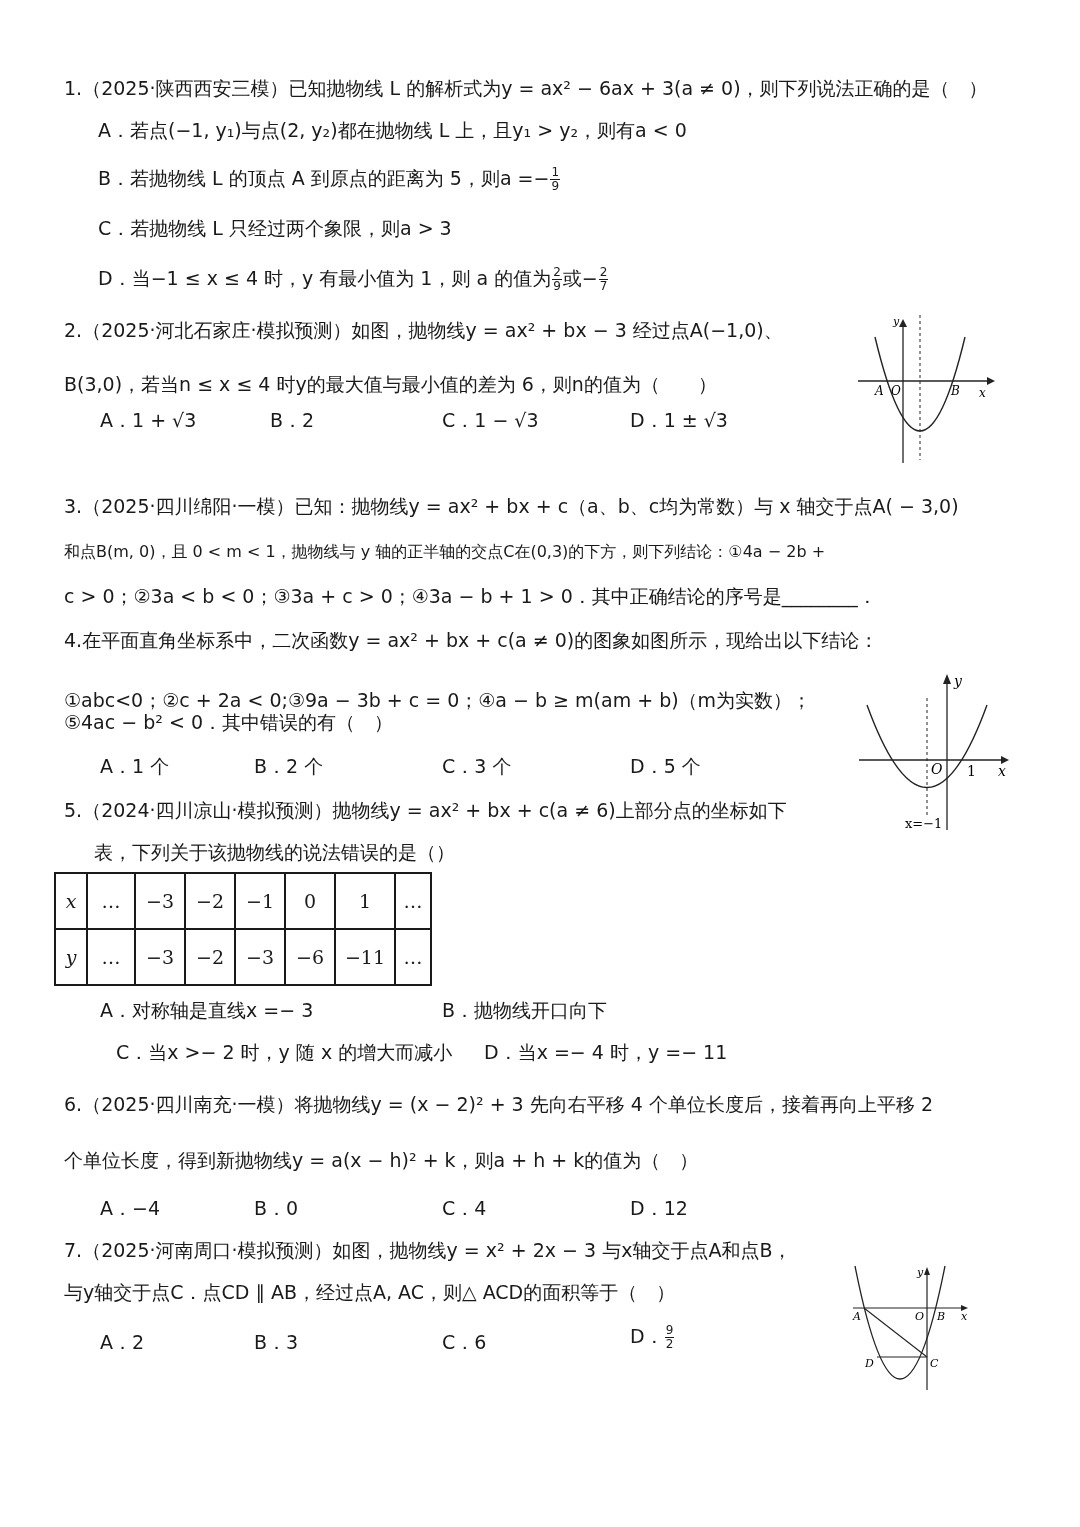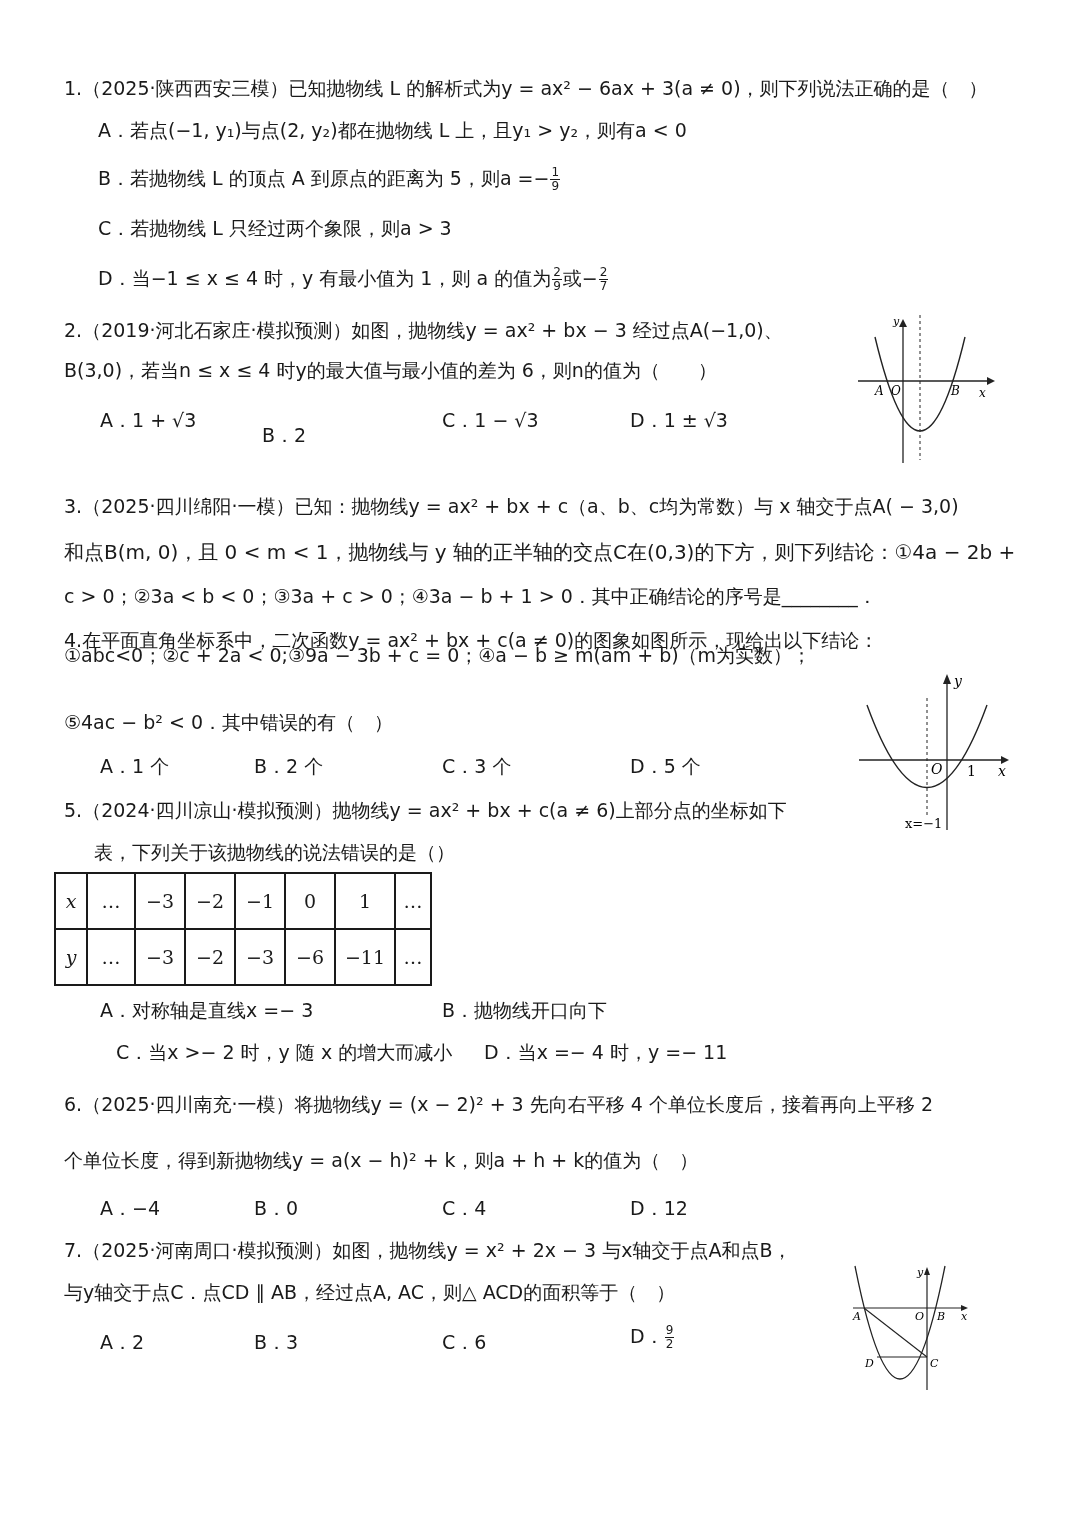--- a/index.html
+++ b/index.html
@@ -30,53 +30,53 @@
   <span>B．</span><span>若抛物线 L 的顶点 A 到原点的距离为 5，则a =−</span><span class="frac"><span class="num">1</span><span>9</span></span>
 </div>
 <div class="line" style="left:98px; top:216px;">
   <span>C．</span><span>若抛物线 L 只经过两个象限，则a &gt; 3</span>
 </div>
 <div class="line" style="left:98px; top:266px;">
   <span>D．</span><span>当−1 ≤ x ≤ 4 时，y 有最小值为 1，则 a 的值为</span><span class="frac"><span class="num">2</span><span>9</span></span><span>或−</span><span class="frac"><span class="num">2</span><span>7</span></span>
 </div>
 
 <div class="line" style="left:64px; top:318px;">
-  <span>2.</span><span>（2019·河北石家庄·模拟预测）</span><span>如图，抛物线y = ax² + bx − 3 经过点A(−1,0)、</span>
+  <span>2.</span><span>（2025·河北石家庄·模拟预测）</span><span>如图，抛物线y = ax² + bx − 3 经过点A(−1,0)、</span>
 </div>
-<div class="line" style="left:64px; top:358px;">B(3,0)，若当n ≤ x ≤ 4 时y的最大值与最小值的差为 6，则n的值为（　　）</div>
+<div class="line" style="left:64px; top:372px;">B(3,0)，若当n ≤ x ≤ 4 时y的最大值与最小值的差为 6，则n的值为（　　）</div>
 <div class="opt-row" style="left:100px; top:408px;">
   <span class="opt" style="left:0;"><span>A．</span><span>1 + √3</span></span>
-  <span class="opt" style="left:162px;margin-top:15px;"><span>B．</span><span>2</span></span>
+  <span class="opt" style="left:170px;"><span>B．</span><span>2</span></span>
   <span class="opt" style="left:342px;"><span>C．</span><span>1 − √3</span></span>
   <span class="opt" style="left:530px;"><span>D．</span><span>1 ± √3</span></span>
 </div>
 <svg class="fig" style="left:855px; top:315px;" width="140" height="150" viewBox="0 0 140 150">
   <line x1="3" y1="66" x2="132" y2="66" stroke="#222" stroke-width="1.3"></line>
   <polygon points="132,62 140,66 132,70" fill="#222"></polygon>
   <line x1="48" y1="148" x2="48" y2="10" stroke="#222" stroke-width="1.3"></line>
   <polygon points="44,12 48,4 52,12" fill="#222"></polygon>
   <line x1="65" y1="0" x2="65" y2="145" stroke="#222" stroke-width="1" stroke-dasharray="3,3"></line>
   <path d="M 20 22 Q 65 210 110 22" fill="none" stroke="#222" stroke-width="1.4"></path>
   <text x="38" y="10" font-size="11" font-style="italic" font-family="DejaVu Serif, serif">y</text>
   <text x="124" y="82" font-size="12" font-style="italic" font-family="DejaVu Serif, serif">x</text>
   <text x="20" y="80" font-size="12" font-style="italic" font-family="DejaVu Serif, serif">A</text>
   <text x="36" y="80" font-size="12" font-style="italic" font-family="DejaVu Serif, serif">O</text>
   <text x="96" y="80" font-size="12" font-style="italic" font-family="DejaVu Serif, serif">B</text>
 </svg>
 
 <div class="line" style="left:64px; top:494px;">
   <span>3.</span><span>（2025·四川绵阳·一模）</span><span>已知：抛物线y = ax² + bx + c（a、b、c均为常数）与 x 轴交于点A( − 3,0)</span>
 </div>
-<div class="line" style="left:64px; top:540px; font-size:20px;text-align:right;">和点B(m, 0)，且 0 &lt; m &lt; 1，抛物线与 y 轴的正半轴的交点C在(0,3)的下方，则下列结论：①4a − 2b +</div>
+<div class="line" style="left:64px; top:540px; font-size:16px;text-align:right;">和点B(m, 0)，且 0 &lt; m &lt; 1，抛物线与 y 轴的正半轴的交点C在(0,3)的下方，则下列结论：①4a − 2b +</div>
 <div class="line" style="left:64px; top:584px;">c &gt; 0；②3a &lt; b &lt; 0；③3a + c &gt; 0；④3a − b + 1 &gt; 0．其中正确结论的序号是________．</div>
 
 <div class="line" style="left:64px; top:628px;">
   <span>4.</span><span>在平面直角坐标系中，二次函数y = ax² + bx + c(a ≠ 0)的图象如图所示，现给出以下结论：</span>
 </div>
-<div class="line" style="left:64px; top:643px;">①abc&lt;0；②c + 2a &lt; 0;③9a − 3b + c = 0；④a − b ≥ m(am + b)（m为实数）；</div>
+<div class="line" style="left:64px; top:688px;">①abc&lt;0；②c + 2a &lt; 0;③9a − 3b + c = 0；④a − b ≥ m(am + b)（m为实数）；</div>
 <div class="line" style="left:64px; top:710px;">⑤4ac − b² &lt; 0．其中错误的有（　）</div>
 <div class="opt-row" style="left:100px; top:754px;">
   <span class="opt" style="left:0;"><span>A．</span><span>1 个</span></span>
   <span class="opt" style="left:154px;"><span>B．</span><span>2 个</span></span>
   <span class="opt" style="left:342px;"><span>C．</span><span>3 个</span></span>
   <span class="opt" style="left:530px;"><span>D．</span><span>5 个</span></span>
 </div>
 <svg class="fig" style="left:855px; top:670px;" width="160" height="165" viewBox="0 0 160 165">
   <line x1="4" y1="90" x2="148" y2="90" stroke="#222" stroke-width="1.3"></line>
   <polygon points="146,86 154,90 146,94" fill="#222"></polygon>

